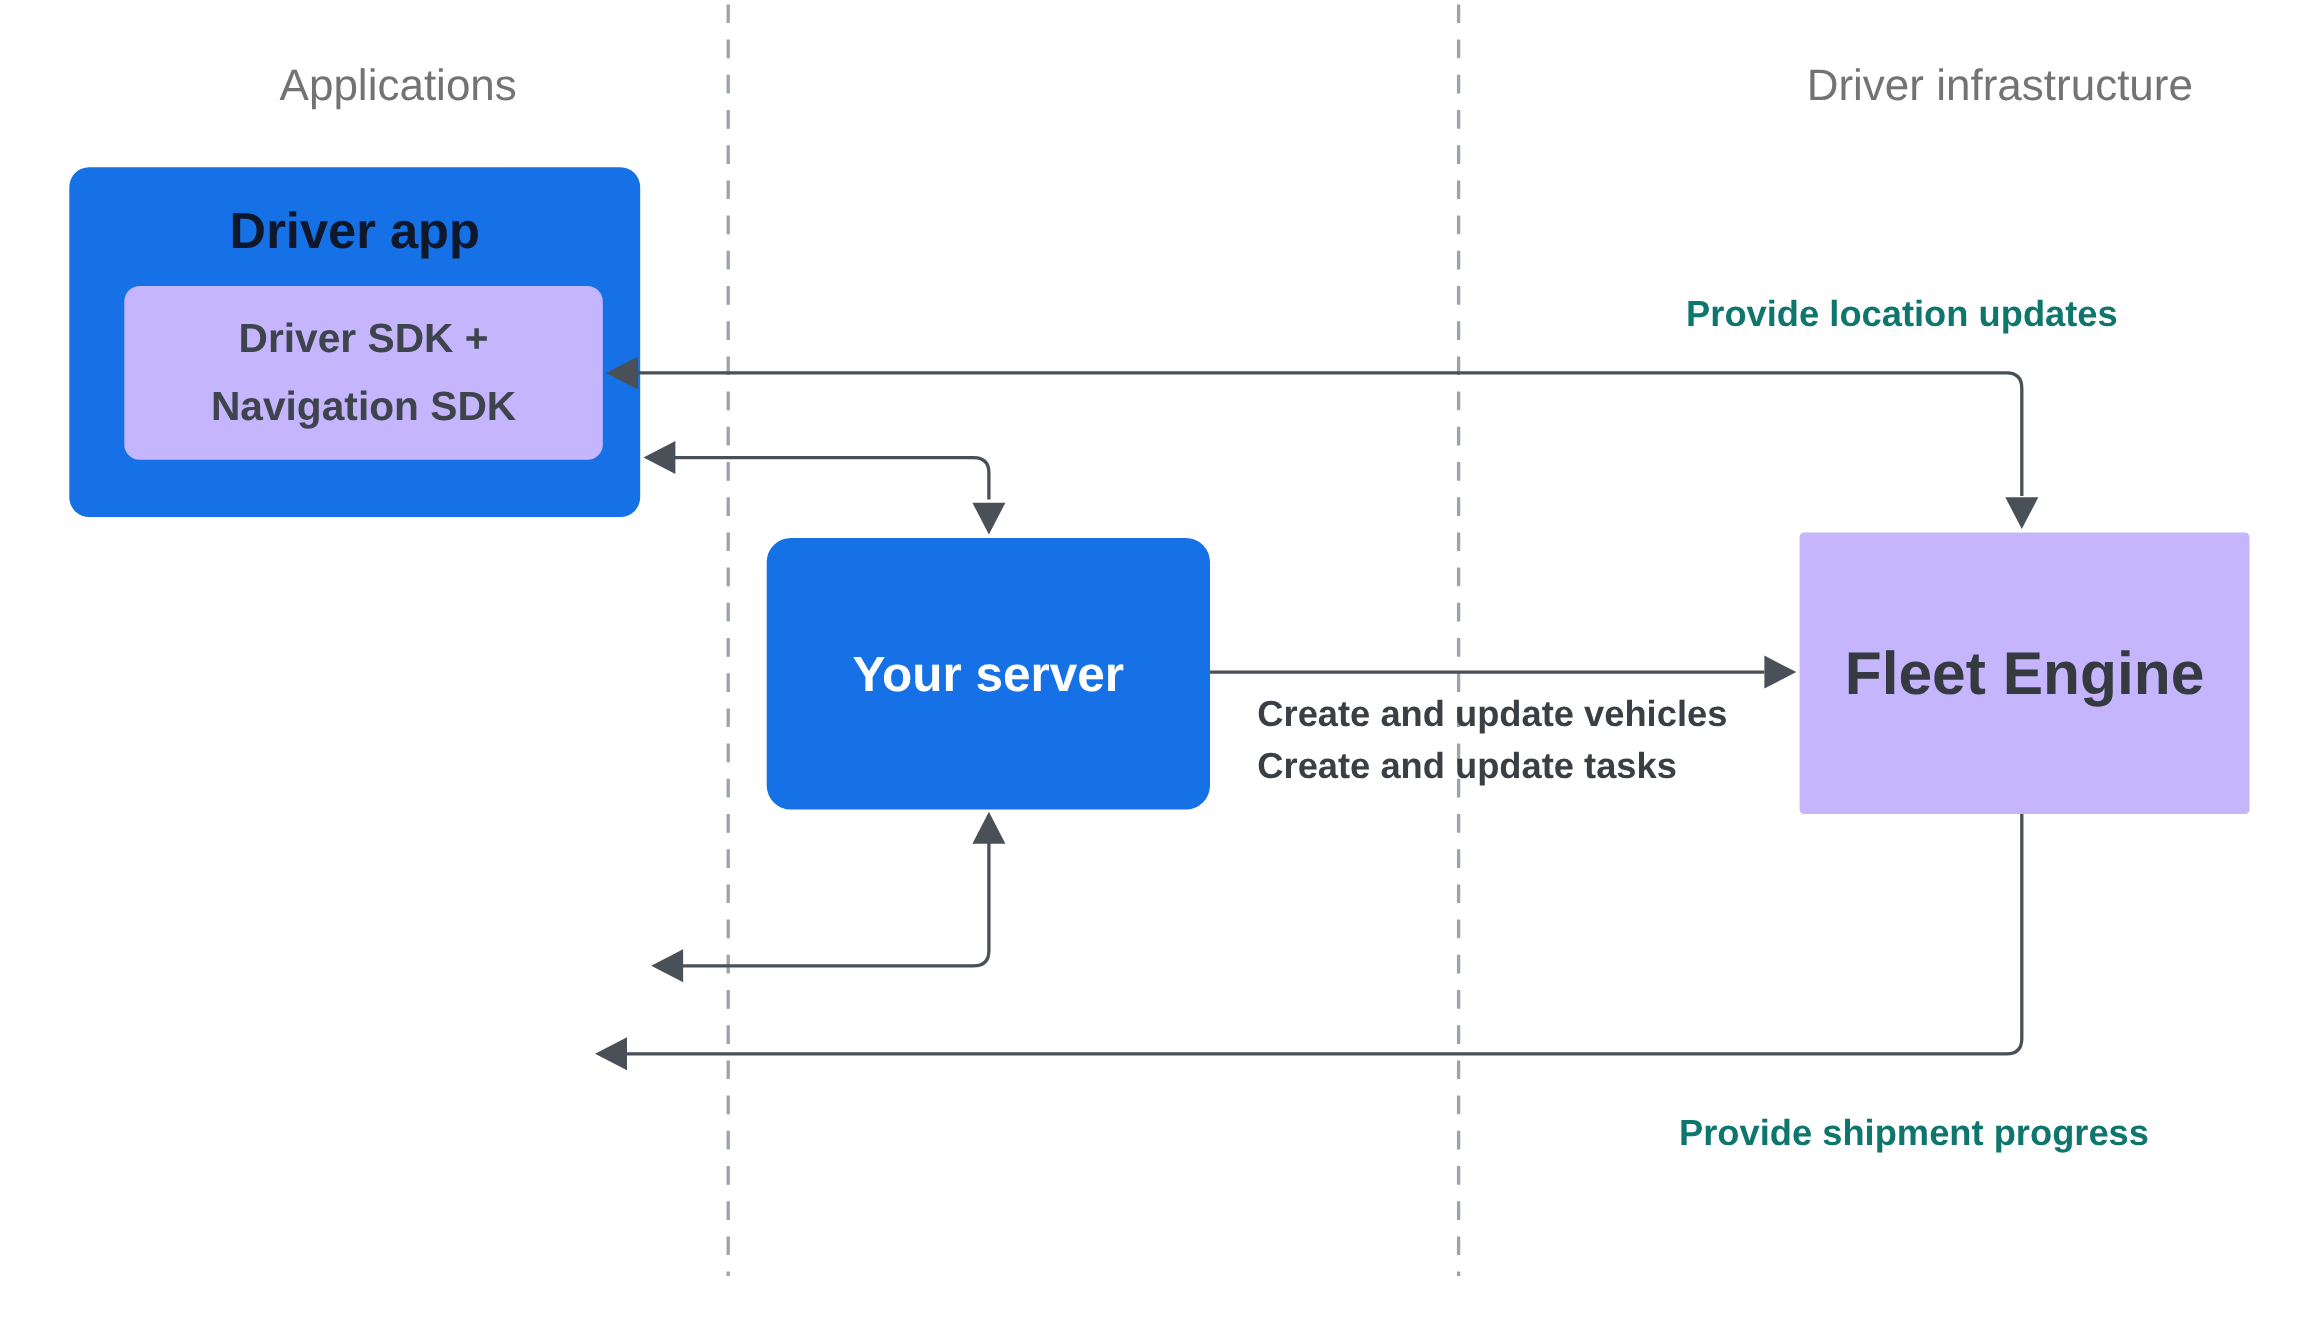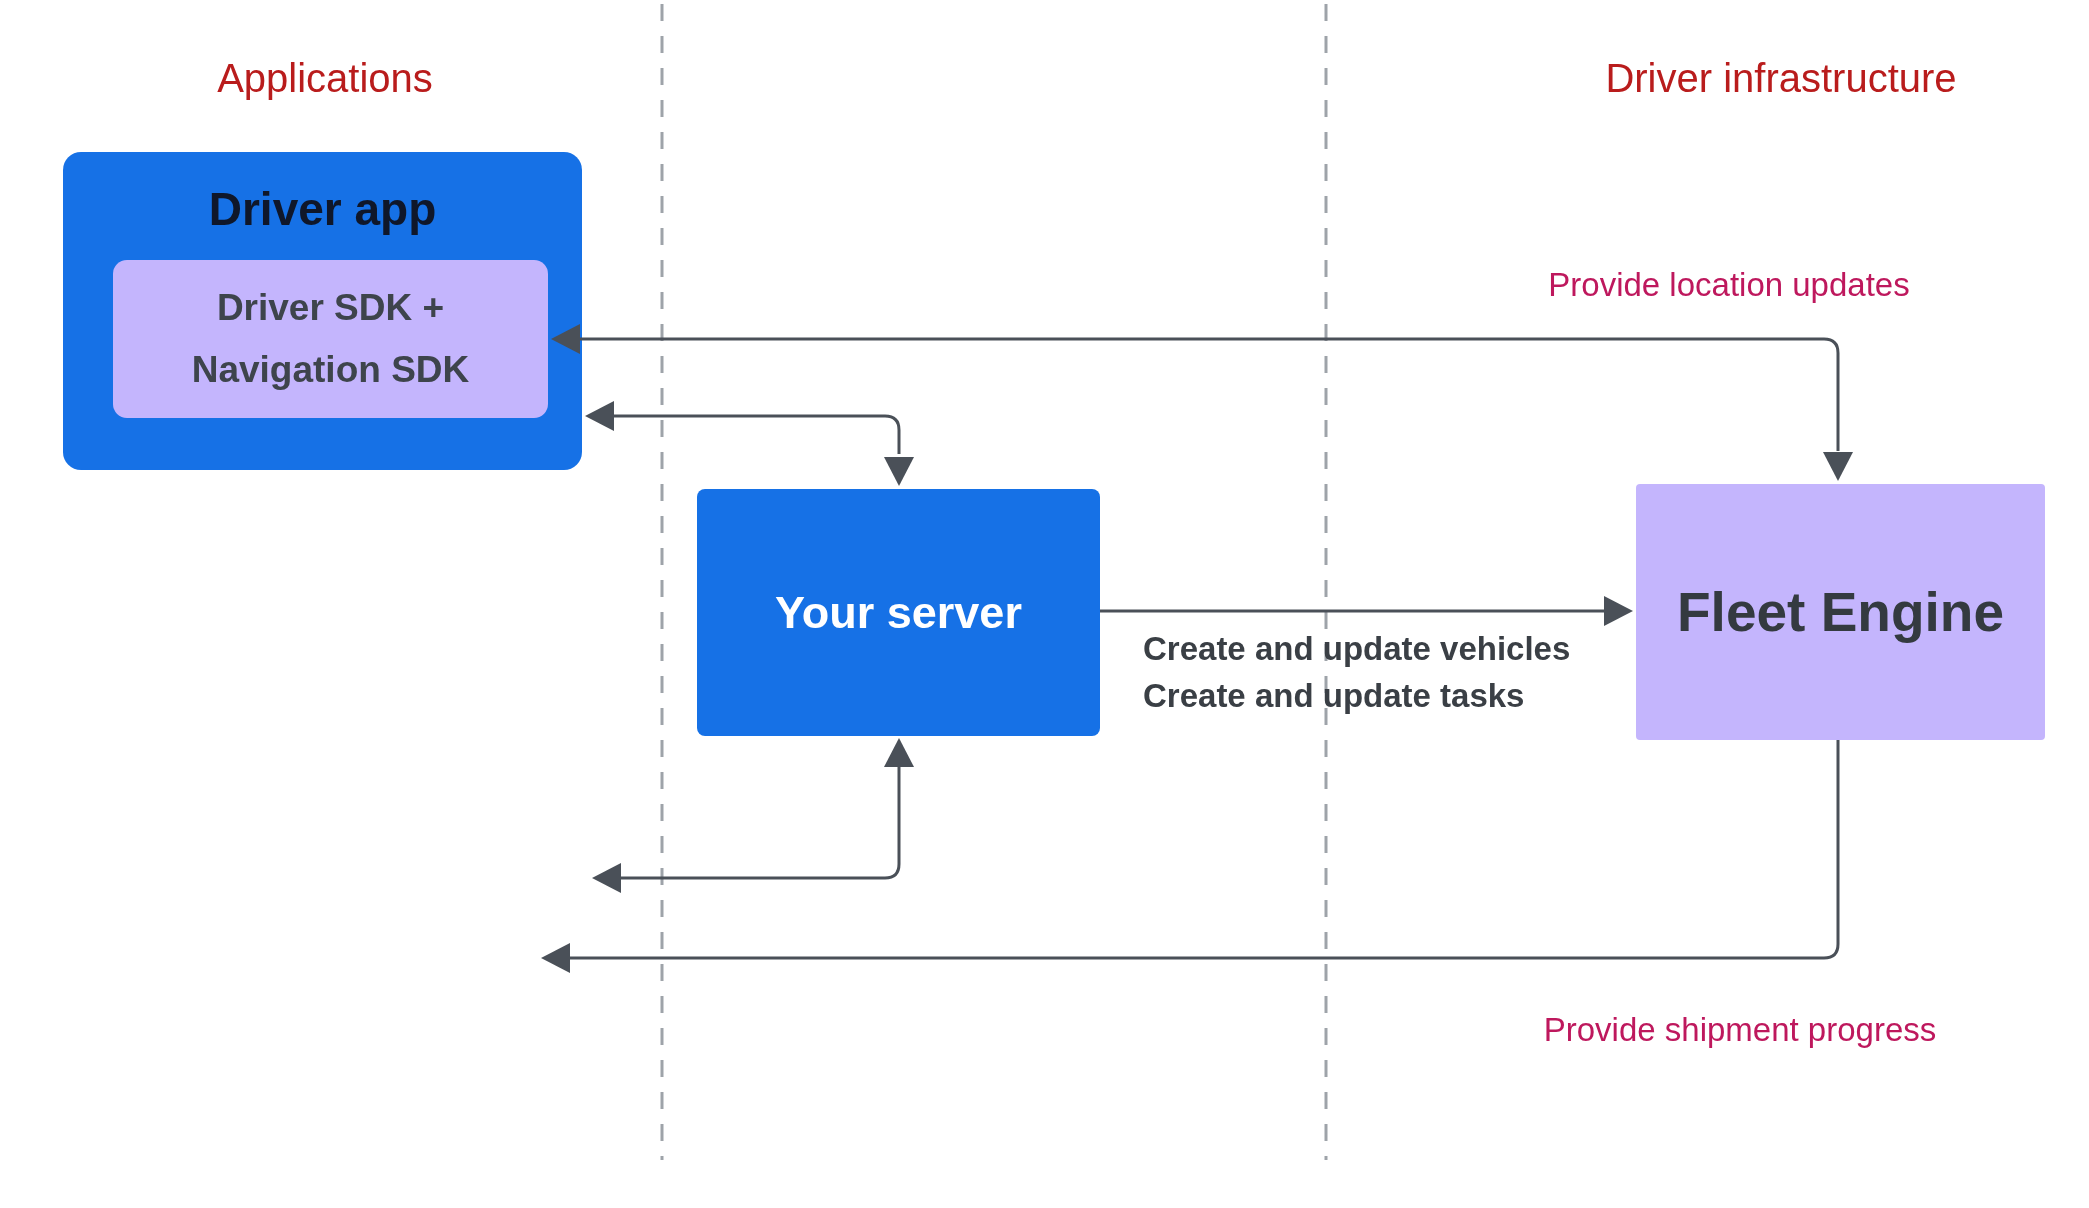--- a/index.html
+++ b/index.html
@@ -1,36 +1,36 @@
 <!DOCTYPE html>
 <html><head>
 <meta charset="utf-8">
 <style>
   html,body{margin:0;padding:0;background:#ffffff;}
   body{width:2089px;height:1208px;position:relative;overflow:hidden;
        font-family:"Liberation Sans",sans-serif;}
   .stage{position:absolute;left:0;top:0;width:2089px;height:1208px;}
 
   .col-header{position:absolute;transform:translate(-50%,-50%);
-    font-size:40px;font-weight:400;color:#b91c1c;white-space:nowrap;}
+    font-size:40px;font-weight:400;color:#737373;white-space:nowrap;margin-left:37px;}
 
   .node{position:absolute;box-sizing:border-box;}
   .blue-box{background:#1671E6;border-radius:18px;}
   .yellow-box{background:#c4b5fd;border-radius:14px;}
 
   .app-title{position:absolute;left:0;right:0;text-align:center;
     color:#0f172a;font-weight:700;font-size:46px;white-space:nowrap;}
   .sdk-text{position:absolute;left:0;right:0;top:50%;transform:translateY(-50%);
     text-align:center;color:#3E444C;font-weight:700;font-size:37px;line-height:62px;}
   .server-title{position:absolute;left:0;right:0;top:50%;transform:translateY(-50%);
     text-align:center;color:#ffffff;font-weight:700;font-size:45px;white-space:nowrap;}
   .fleet-title{position:absolute;left:0;right:0;top:50%;transform:translateY(-50%);
     text-align:center;color:#343A40;font-weight:700;font-size:55px;white-space:nowrap;}
 
-  .edge-label{position:absolute;color:#be185d;font-weight:400;font-size:33px;
+  .edge-label{position:absolute;color:#0f766e;font-weight:700;font-size:33px;
     white-space:nowrap;}
   .edge-label.centered{transform:translate(-50%,-50%);}
   .edge-label-block{position:absolute;color:#3A3F45;font-weight:700;font-size:33px;
     line-height:47px;white-space:nowrap;}
 
   svg.wires{position:absolute;left:0;top:0;pointer-events:none;}
   .wire{fill:none;stroke:#4A5058;stroke-width:3;}
   .divider{stroke:#9EA3A9;stroke-width:3;stroke-dasharray:17 15;}
   .head{fill:#4A5058;stroke:none;}
 </style>
@@ -46,21 +46,21 @@
     <div class="app-title" style="top:30px;">Driver app</div>
     <div class="node yellow-box" style="left:50px;top:108px;width:435px;height:158px;">
       <div class="sdk-text">
         <div>Driver SDK +</div>
         <div>Navigation SDK</div>
       </div>
     </div>
   </div>
 
 
-  <div class="node blue-box" style="left:697px;top:489px;width:403px;height:247px;border-radius:8px;">
+  <div class="node blue-box" style="left:697px;top:489px;width:403px;height:247px;border-radius:22px;">
     <div class="server-title">Your server</div>
   </div>
 
   <div class="node yellow-box" style="left:1636px;top:484px;width:409px;height:256px;border-radius:4px;">
     <div class="fleet-title">Fleet Engine</div>
   </div>
 
   <svg class="wires" width="2089" height="1208" viewBox="0 0 2089 1208">
 
     <line class="divider" x1="662" y1="4" x2="662" y2="1160"></line>

